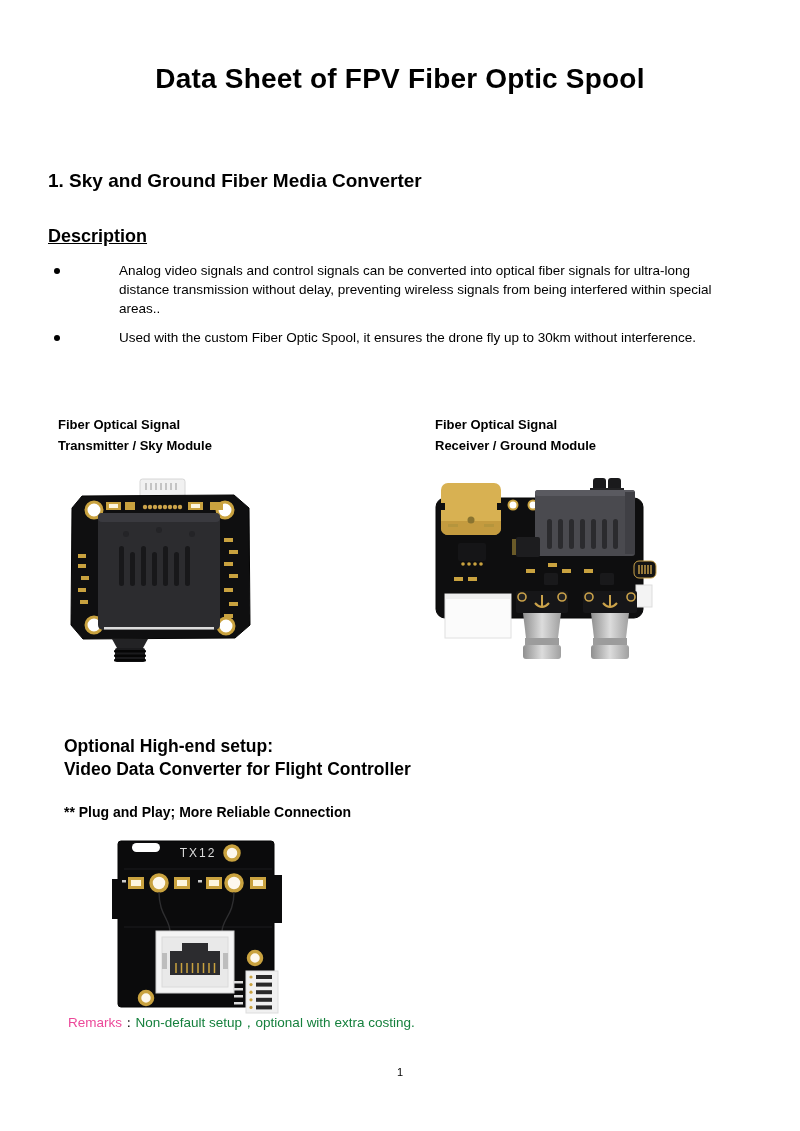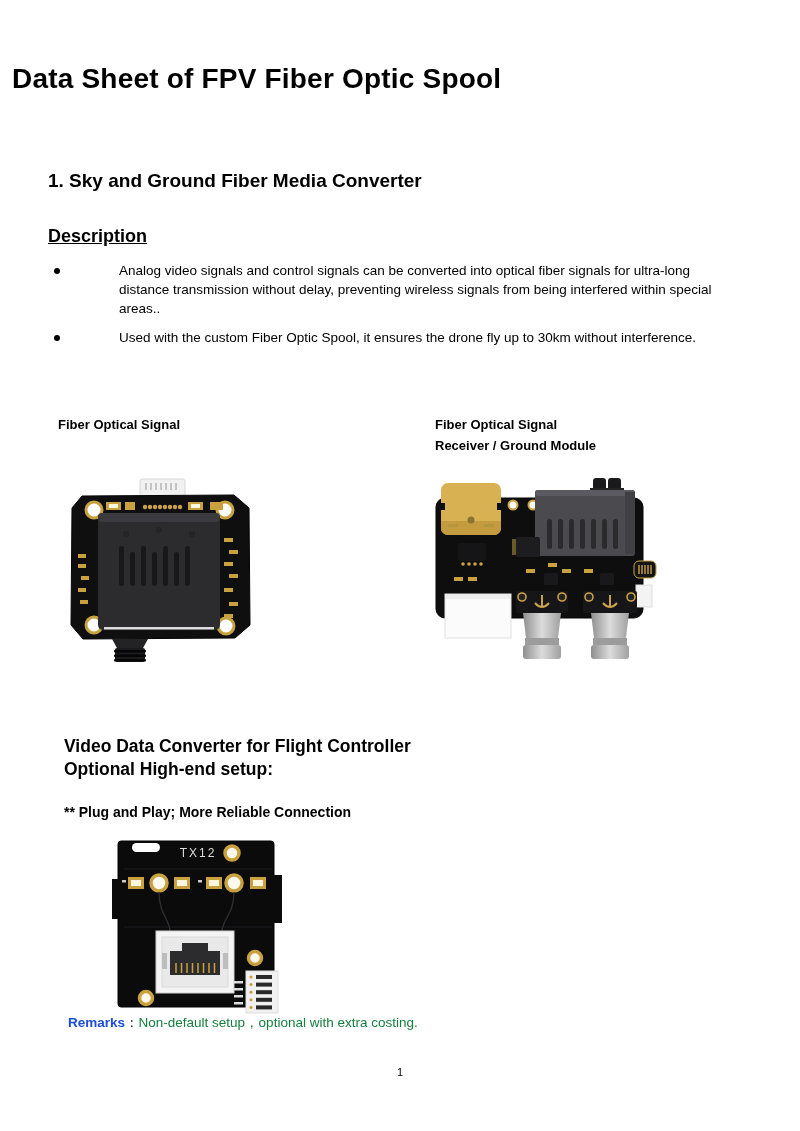--- a/index.html
+++ b/index.html
@@ -6,21 +6,22 @@
   html,body { background:#ffffff; }
   .page {
     position:relative;
     width:800px; height:1131px;
     background:#ffffff;
     font-family:"Liberation Sans", sans-serif;
     color:#000;
     overflow:hidden;
   }
   .doc-title {
-    position:absolute; left:12px; right:0; top:63px;
+    position:absolute; left:0; right:0; top:63px;
+    text-align:center;
     font-size:28px; font-weight:bold; letter-spacing:.2px;
   }
   .section-heading {
     position:absolute; left:48px; top:170px;
     font-size:19px; font-weight:bold;
   }
   .desc-heading {
     position:absolute; left:48px; top:226px;
     font-size:18px; font-weight:bold;text-decoration:underline;
   }
@@ -52,21 +53,21 @@
     font-size:17.5px; font-weight:bold; line-height:23px;
   }
   .optional-note {
     position:absolute; left:64px; top:804px;
     font-size:14px; font-weight:bold;
   }
   .remarks {
     position:absolute; left:68px; top:1014px;
     font-size:13.5px;
   }
-  .remarks .r-label { color:#1d4ed8; font-weight:bold; }
+  .remarks .r-label { color:#ec4899; font-weight:normal; }
   .remarks .r-sep   { color:#222; }
   .remarks .r-text  { color:#15803d; }
   .page-number {
     position:absolute; left:0; right:0; top:1066px;
     text-align:center; font-size:11px;
   }
   .board { position:absolute; }
   .board-tx   { left:62px;  top:476px; }
   .board-rx   { left:428px; top:477px; }
   .board-conv { left:110px; top:835px; }
@@ -88,20 +89,21 @@
       <span class="bullet-text">Analog video signals and control signals can be converted into optical fiber signals for ultra-long distance transmission without delay, preventing wireless signals from being interfered within special areas..</span>
     </li>
     <li>
       <span class="bullet-dot"></span>
       <span class="bullet-text">Used with the custom Fiber Optic Spool, it ensures the drone fly up to 30km without interference.</span>
     </li>
   </ul>
 
   <div class="module-label left">
     <div>Fiber Optical Signal</div>
+    <div>Transmitter / Sky Module</div>
   </div>
 
   <div class="module-label right">
     <div>Fiber Optical Signal</div>
     <div>Receiver / Ground Module</div>
   </div>
 
   <svg class="board board-tx" width="192" height="190" viewBox="0 0 192 190">
 
     <g>
@@ -283,22 +285,22 @@
       <circle cx="161" cy="120" r="4" fill="#222" stroke="#caa24a" stroke-width="1.6"></circle>
       <circle cx="203" cy="120" r="4" fill="#222" stroke="#caa24a" stroke-width="1.6"></circle>
       <path d="M182,118 v12 M175,126 q7,8 14,0" stroke="#caa24a" stroke-width="2" fill="none"></path>
       <polygon points="163,136 201,136 198,161 166,161" fill="url(#bncGrad)"></polygon>
       <rect x="165" y="161" width="34" height="7" fill="#9c9c9c"></rect>
       <rect x="163" y="168" width="38" height="14" rx="3" fill="url(#bncGrad)"></rect>
     </g>
   </svg>
 
   <div class="optional-heading">
+    <div>Optional High-end setup:</div>
     <div>Video Data Converter for Flight Controller</div>
-    <div>Optional High-end setup:</div>
   </div>
 
   <div class="optional-note">** Plug and Play; More Reliable Connection</div>
 
   <svg class="board board-conv" width="176" height="180" viewBox="0 0 176 180">
 
     <g>
       <rect x="8" y="6" width="156" height="166" rx="3" fill="#0b0b0c" stroke="#050505"></rect>
       <rect x="162" y="40" width="10" height="48" fill="#0b0b0c"></rect>
       <rect x="2" y="44" width="8" height="40" fill="#0b0b0c"></rect>

